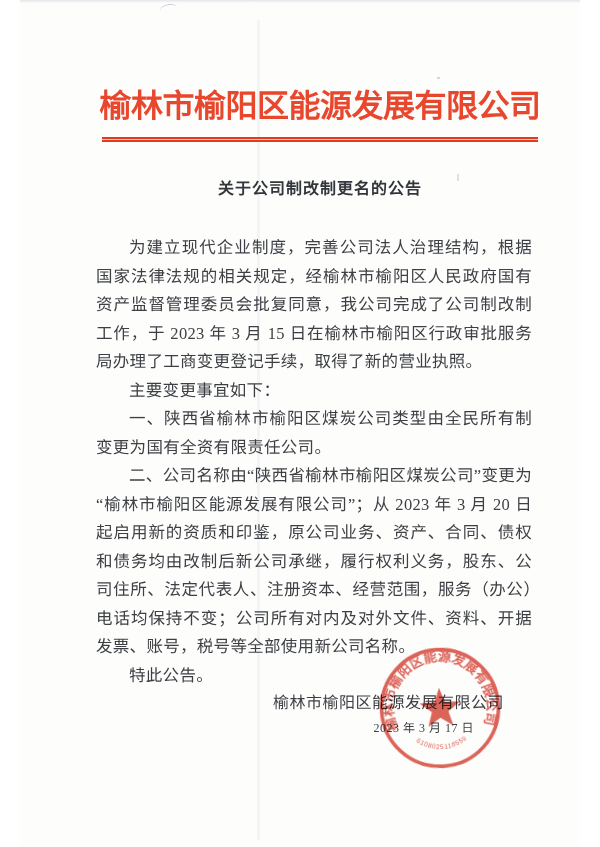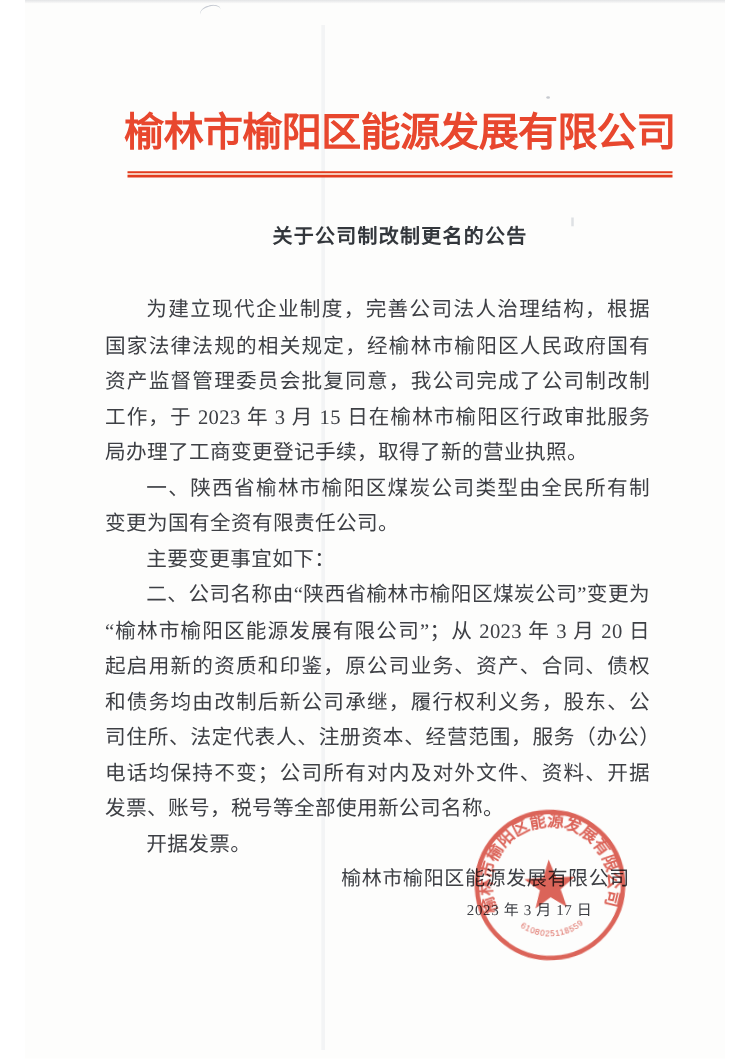--- a/index.html
+++ b/index.html
@@ -66,21 +66,21 @@
     font-size: 16px;
     font-weight: bold;
     letter-spacing: 1px;
     color: #33373c;
     font-family: "Liberation Sans", "DejaVu Sans", sans-serif;
     margin: 0;
   }
 
   
   .doc-body {
-    position: absolute; left: 64px; top: 234px; width: 436px;
+    position: absolute; left: 76px; top: 234px; width: 436px;
     font-size: 16.5px;
     line-height: 28.5px;
     color: #3d3f44;
     text-align: justify;
     text-justify: inter-character;
     letter-spacing: 0.3px;
   }
   .doc-body p {
     margin: 0;
     text-indent: 2em;
@@ -125,24 +125,24 @@
   <div class="scan-speck-2"></div>
 
   <div class="letterhead">榆林市榆阳区能源发展有限公司</div>
 
   <div class="red-rule"></div>
 
   <h1 class="doc-title">关于公司制改制更名的公告</h1>
 
   <div class="doc-body">
     <p>为建立现代企业制度，完善公司法人治理结构，根据国家法律法规的相关规定，经榆林市榆阳区人民政府国有资产监督管理委员会批复同意，我公司完成了公司制改制工作，于 2023 年 3 月 15 日在榆林市榆阳区行政审批服务局办理了工商变更登记手续，取得了新的营业执照。</p>
+    <p>主要变更事宜如下：</p>
     <p>一、陕西省榆林市榆阳区煤炭公司类型由全民所有制变更为国有全资有限责任公司。</p>
-    <p>主要变更事宜如下：</p>
     <p>二、公司名称由“陕西省榆林市榆阳区煤炭公司”变更为“榆林市榆阳区能源发展有限公司”；从 2023 年 3 月 20 日起启用新的资质和印鉴，原公司业务、资产、合同、债权和债务均由改制后新公司承继，履行权利义务，股东、公司住所、法定代表人、注册资本、经营范围，服务（办公）电话均保持不变；公司所有对内及对外文件、资料、开据发票、账号，税号等全部使用新公司名称。</p>
-    <p>开据发票。</p>
+    <p>特此公告。</p>
   </div>
 
   <div class="sig-company">榆林市榆阳区能源发展有限公司</div>
 
   <div class="sig-date">2023 年 3 月 17 日</div>
 
   <svg class="seal" viewBox="0 0 124 124" aria-hidden="true">
     <defs>
       <path id="seal-name-arc" d="M 20.6,82 A 46,46 0 1 1 103.4,82" fill="none"></path>
       <path id="seal-code-arc" d="M 31,88 A 40.5,40.5 0 0 0 93,88" fill="none"></path>

